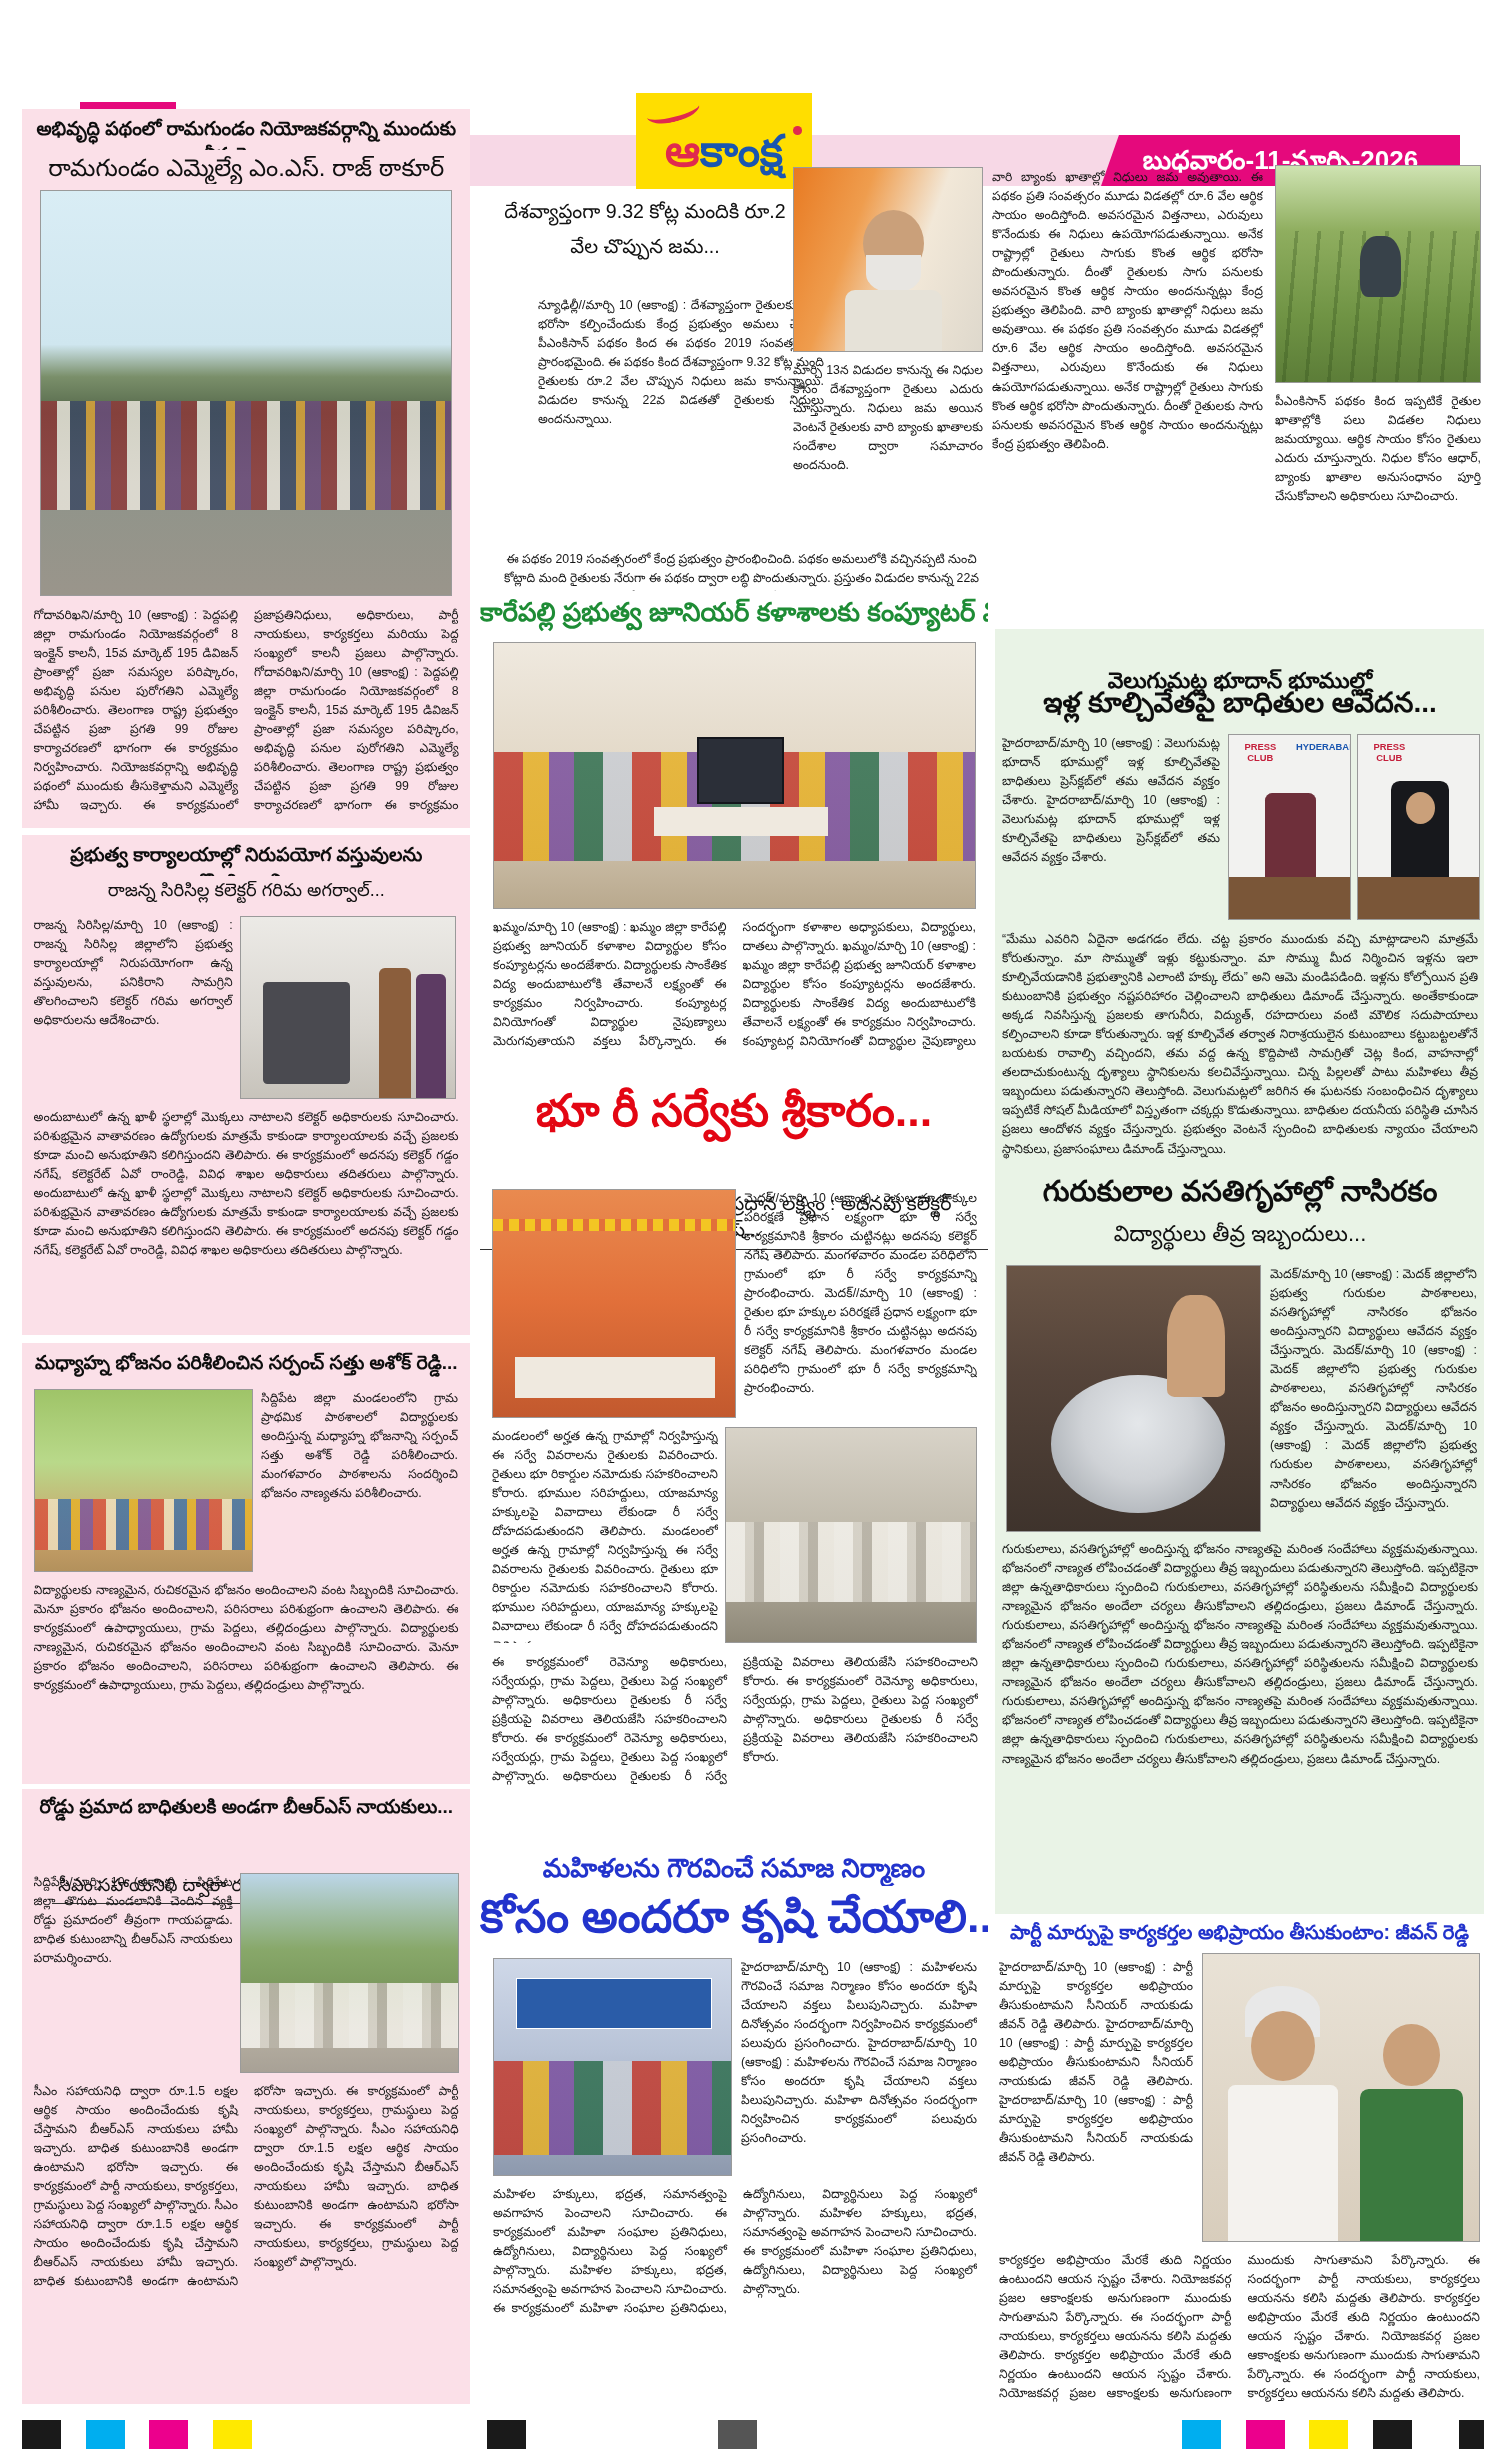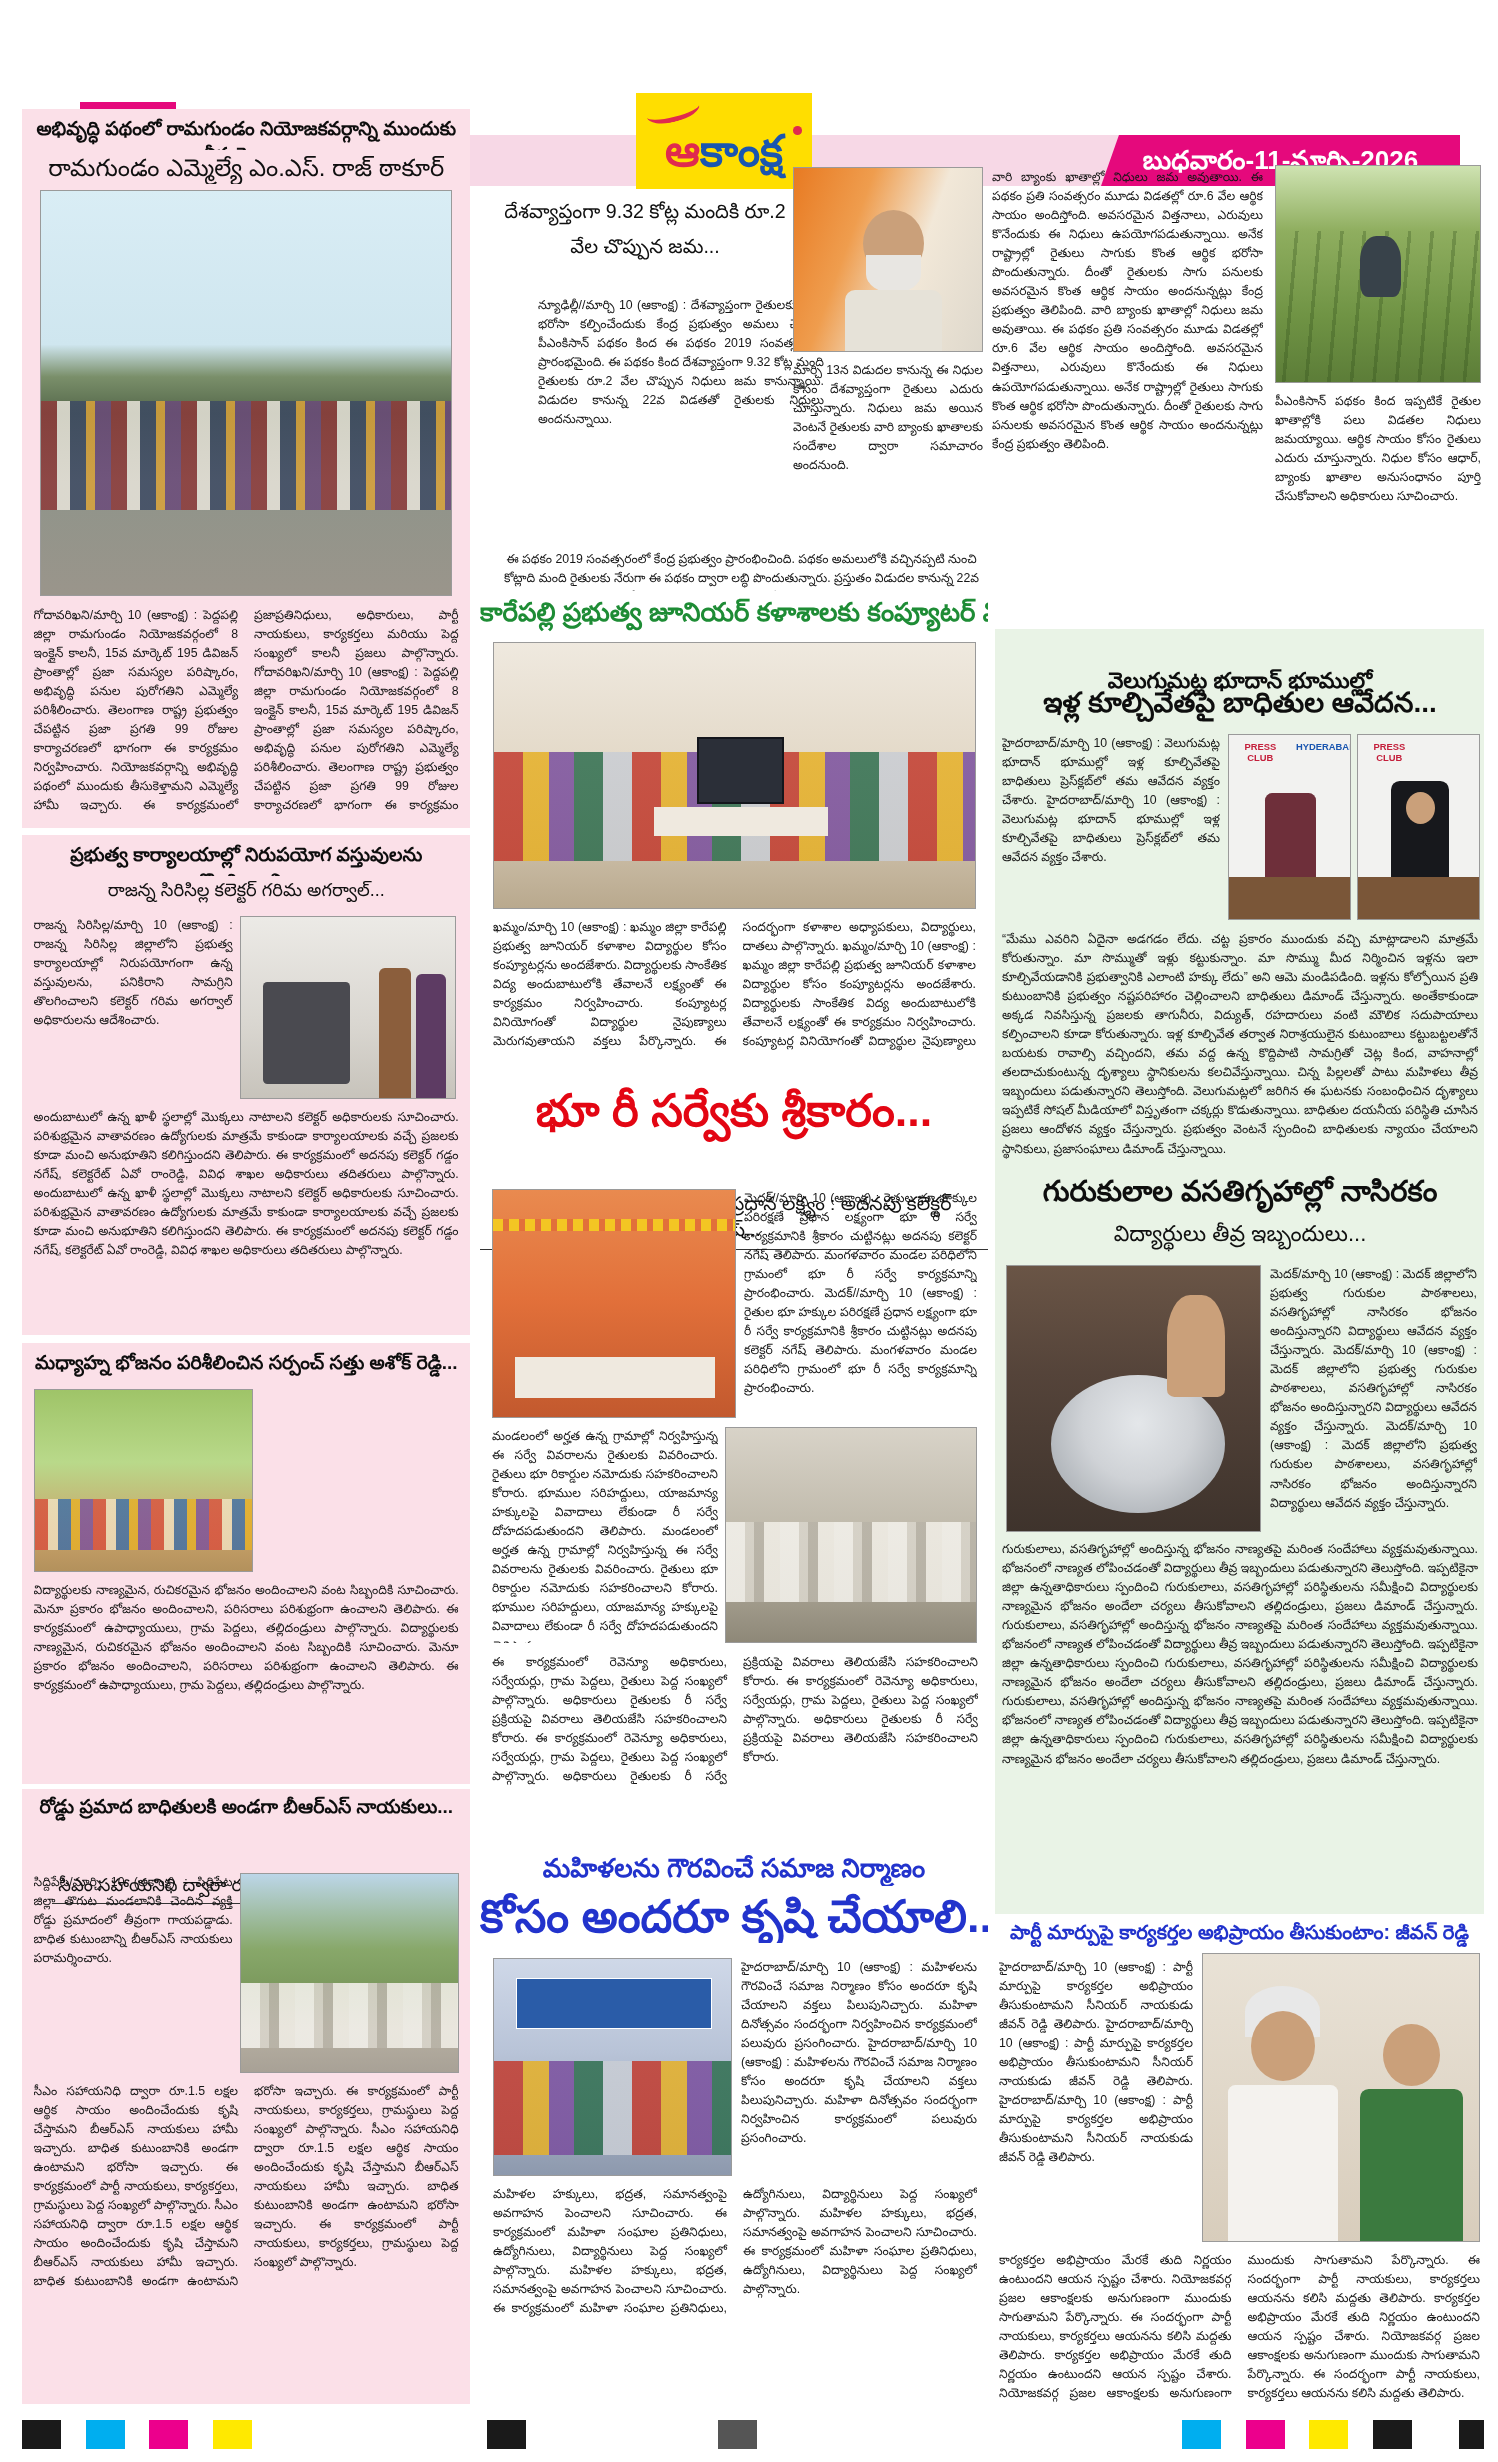--- a/index.html
+++ b/index.html
@@ -137,20 +137,21 @@
       <div class="abs person-b" style="left:175px;top:57px;width:30px;height:126px;"></div>
     </div>
     <div class="abs bt" style="left:11.6px;top:273px;width:425px;height:215px;">అందుబాటులో ఉన్న ఖాళీ స్థలాల్లో మొక్కలు నాటాలని కలెక్టర్ అధికారులకు సూచించారు. పరిశుభ్రమైన వాతావరణం ఉద్యోగులకు మాత్రమే కాకుండా కార్యాలయాలకు వచ్చే ప్రజలకు కూడా మంచి అనుభూతిని కలిగిస్తుందని తెలిపారు. ఈ కార్యక్రమంలో అదనపు కలెక్టర్ గడ్డం నగేష్, కలెక్టరేట్ ఏవో రాంరెడ్డి, వివిధ శాఖల అధికారులు తదితరులు పాల్గొన్నారు. అందుబాటులో ఉన్న ఖాళీ స్థలాల్లో మొక్కలు నాటాలని కలెక్టర్ అధికారులకు సూచించారు. పరిశుభ్రమైన వాతావరణం ఉద్యోగులకు మాత్రమే కాకుండా కార్యాలయాలకు వచ్చే ప్రజలకు కూడా మంచి అనుభూతిని కలిగిస్తుందని తెలిపారు. ఈ కార్యక్రమంలో అదనపు కలెక్టర్ గడ్డం నగేష్, కలెక్టరేట్ ఏవో రాంరెడ్డి, వివిధ శాఖల అధికారులు తదితరులు పాల్గొన్నారు.</div>
   </div>
 
   <div class="abs pinkpanel" style="left:22px;top:1343px;width:448px;height:441px;">
     <div class="abs hd" style="left:7.3px;top:8.7px;width:434px;height:32px;font-size:19px;">మధ్యాహ్న భోజనం పరిశీలించిన సర్పంచ్ సత్తు అశోక్ రెడ్డి...</div>
     <div class="abs ph ph-lunch" style="left:11.6px;top:46px;width:219px;height:183px;">
       <div class="abs kidsband" style="left:0;top:109px;width:100%;height:51px;"></div>
     </div>
+    <div class="abs bt" style="left:239px;top:46px;width:197px;height:183px;">సిద్దిపేట జిల్లా మండలంలోని గ్రామ ప్రాథమిక పాఠశాలలో విద్యార్థులకు అందిస్తున్న మధ్యాహ్న భోజనాన్ని సర్పంచ్ సత్తు అశోక్ రెడ్డి పరిశీలించారు. మంగళవారం పాఠశాలను సందర్శించి భోజనం నాణ్యతను పరిశీలించారు.</div>
     <div class="abs bt" style="left:11.6px;top:238px;width:425px;height:191px;">విద్యార్థులకు నాణ్యమైన, రుచికరమైన భోజనం అందించాలని వంట సిబ్బందికి సూచించారు. మెనూ ప్రకారం భోజనం అందించాలని, పరిసరాలు పరిశుభ్రంగా ఉంచాలని తెలిపారు. ఈ కార్యక్రమంలో ఉపాధ్యాయులు, గ్రామ పెద్దలు, తల్లిదండ్రులు పాల్గొన్నారు. విద్యార్థులకు నాణ్యమైన, రుచికరమైన భోజనం అందించాలని వంట సిబ్బందికి సూచించారు. మెనూ ప్రకారం భోజనం అందించాలని, పరిసరాలు పరిశుభ్రంగా ఉంచాలని తెలిపారు. ఈ కార్యక్రమంలో ఉపాధ్యాయులు, గ్రామ పెద్దలు, తల్లిదండ్రులు పాల్గొన్నారు.</div>
   </div>
 
   <div class="abs pinkpanel" style="left:22px;top:1789px;width:448px;height:615px;">
     <div class="abs hd" style="left:7.3px;top:7.3px;width:434px;height:32px;font-size:19px;">రోడ్డు ప్రమాద బాధితులకి అండగా బీఆర్ఎస్ నాయకులు...</div>
     <div class="abs" style="left:7.3px;top:42px;width:434px;text-align:center;">
       <span class="sub underlined" style="display:inline-block;font-size:18px;padding:0 5.8px 2.9px 5.8px;">సీఎం సహాయనిధి ద్వారా రూ.1.5 లక్షల ఆర్థిక సాయం...</span>
     </div>
     <div class="abs bt" style="left:11.6px;top:84px;width:199px;height:200px;">సిద్దిపేట/మార్చి 10 (ఆకాంక్ష) : సిద్దిపేట జిల్లా తొగుట మండలానికి చెందిన వ్యక్తి రోడ్డు ప్రమాదంలో తీవ్రంగా గాయపడ్డాడు. బాధిత కుటుంబాన్ని బీఆర్ఎస్ నాయకులు పరామర్శించారు.</div>
     <div class="abs ph ph-road" style="left:218px;top:84px;width:219px;height:200px;">

